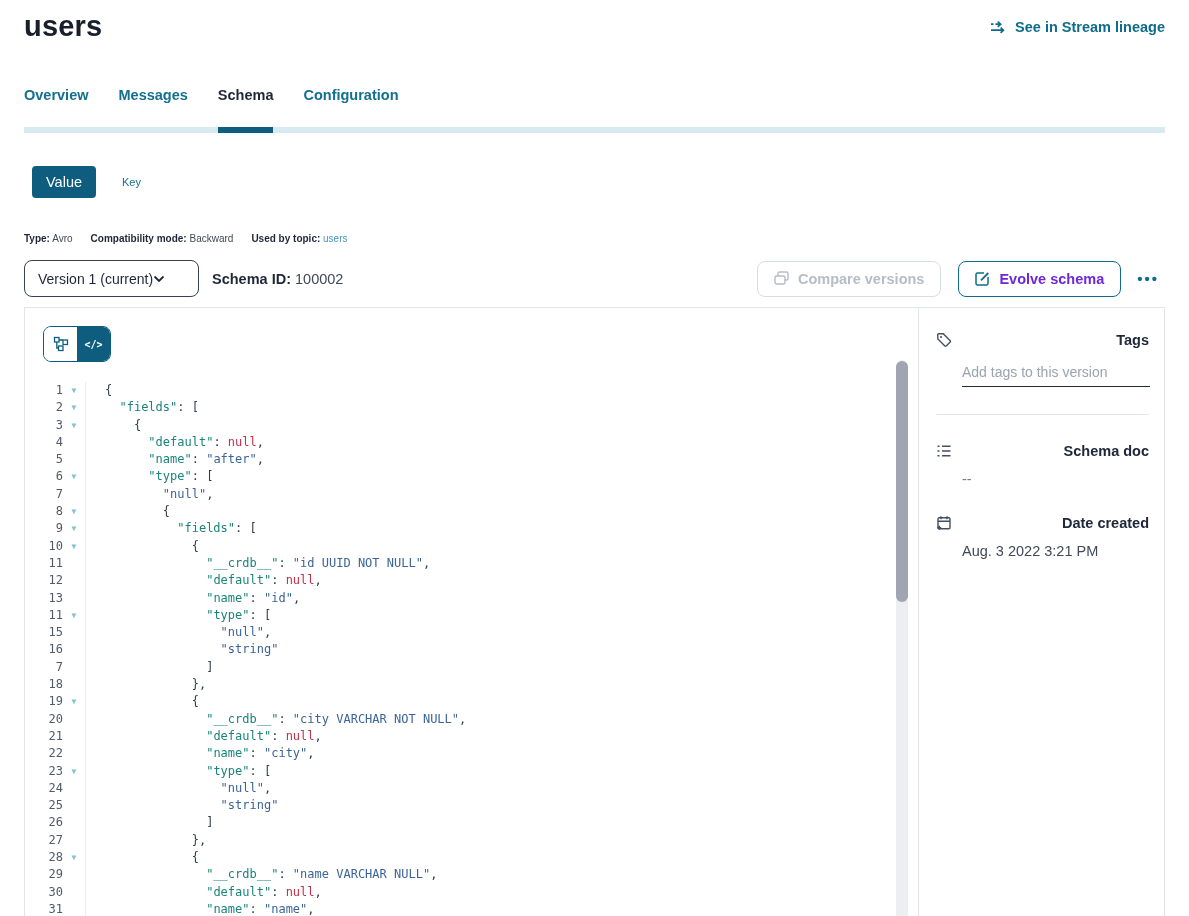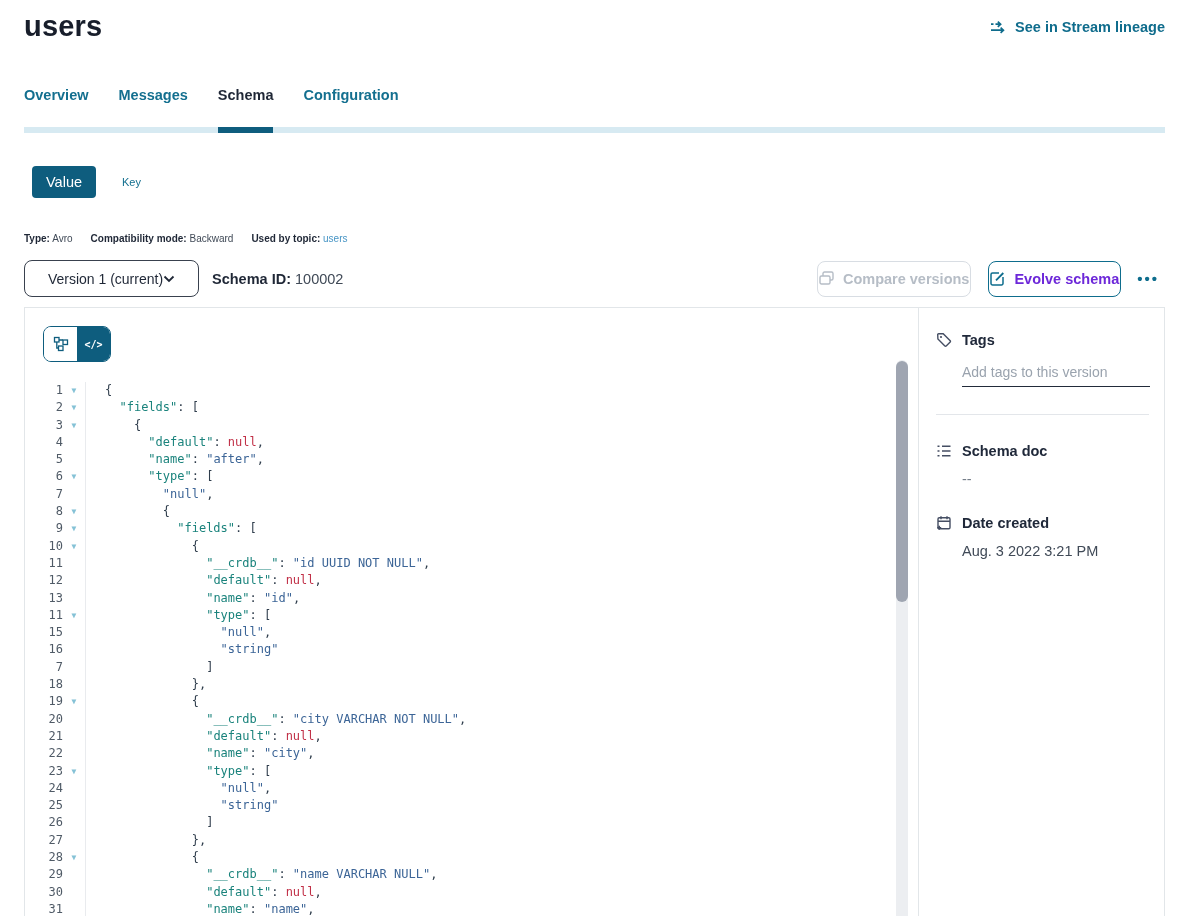--- a/index.html
+++ b/index.html
@@ -27,24 +27,24 @@
 
   
   .meta-row { margin-top:35px; display:flex; align-items:center; font-size:10px; }
   .meta-item { margin-right:18px; }
   .meta-label { font-weight:bold; color:#1f2736; }
   .meta-value { color:#404a57; }
   .meta-link { color:#4795c5; cursor:pointer; text-decoration:none; }
 
   
   .version-row { margin-top:16px; display:flex; align-items:center; }
-  .version-select { width:175px; height:37px; border:1px solid #39414e; border-radius:8px; display:flex; align-items:center; justify-content:center; padding:0 13px; font-size:14px; color:#1f2736; cursor:pointer; background:#fff; }
+  .version-select { width:175px; height:37px; border:1px solid #39414e; border-radius:8px; display:flex; align-items:center; justify-content:flex-start; padding:0 13px; font-size:14px; color:#1f2736; cursor:pointer; background:#fff; }
   .schemaid { margin-left:13px; font-size:14.5px; }
   .right-actions { margin-left:auto; display:flex; align-items:center; }
-  .btn-outline { height:36px; display:flex; align-items:center; gap:9px; background:#ffffff; border-radius:8px; font-size:14.5px; font-weight:bold; padding:0 1px; cursor:pointer; font-family:inherit; }
+  .btn-outline { height:36px; display:flex; align-items:center; gap:9px; background:#ffffff; border-radius:8px; font-size:14.5px; font-weight:bold; padding:0 16px; cursor:pointer; font-family:inherit; }
   .btn-compare { border:1px solid #d8dde3; color:#b6bdc6; }
   .btn-evolve { border:1px solid #0e6d8d; color:#6d28d9; margin-left:17px; }
   .btn-more { background:none; border:none; color:#0e6d8d; font-size:15px; font-weight:bold; letter-spacing:2px; margin-left:10px; cursor:pointer; padding:4px 6px; }
 
   
   .card { margin-top:10px; border:1px solid #e2e6e9; display:flex; height:640px; background:#fff; }
   .editor-pane { flex:1; position:relative; padding-top:18px; overflow:hidden; }
   .side-pane { width:246px; border-left:1px solid #e2e6e9; padding:24px 15px 0 17px; }
 
   
@@ -62,21 +62,21 @@
   .tk-k { color:#1a837c; }
   .tk-s { color:#3c6597; }
   .tk-n { color:#c13047; }
   .tk-p { color:#2f3d4c; }
 
   
   .sb-track { position:absolute; top:52px; right:10px; bottom:0; width:12px; background:#eceef1; border-radius:6px; }
   .sb-thumb { position:absolute; top:1px; left:0; width:12px; height:241px; background:#9fa5b1; border-radius:7px; cursor:grab; }
 
   
-  .sec-head { display:flex; align-items:center; gap:10px; font-size:14.5px; font-weight:bold; color:#20293a; }
+  .sec-head { display:flex; align-items:center; gap:10px; font-size:14.5px; font-weight:bold; color:#20293a;justify-content:space-between; }
   .tags-input { display:block; margin:16px 0 0 26px; width:188px; border:none; border-bottom:1.5px solid #222b3a; font-size:14px; padding:0 0 6px 0; font-family:inherit; color:#1f2736; outline:none; background:transparent; }
   .tags-input::placeholder { color:#9aa3ae; }
   .side-divider { border:none; border-top:1px solid #e3e6ea; margin:27px 0 0 0; }
   .sec { margin-top:28px; }
   .sec-value { margin:12px 0 0 26px; font-size:14.5px; color:#404a57; }
   .sec-value.dim { color:#757e89; }
   svg { display:block; }
 </style>
 </head>
 <body>

